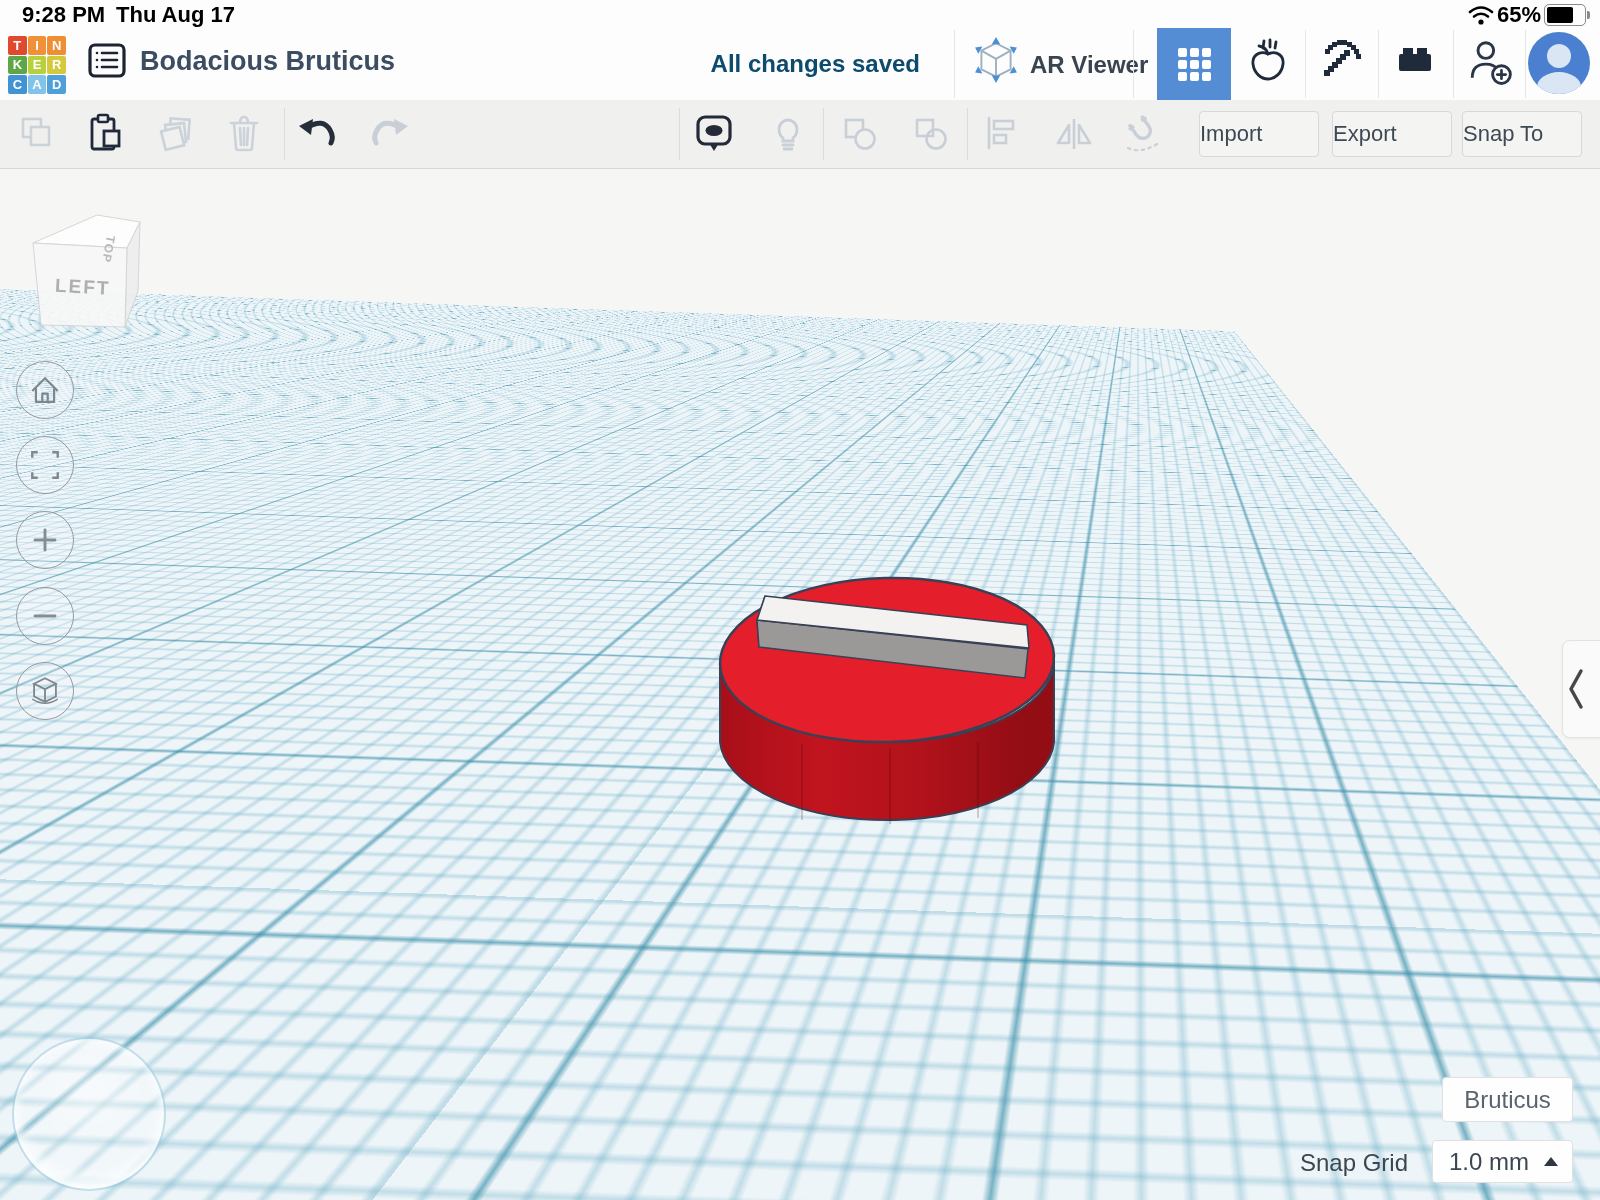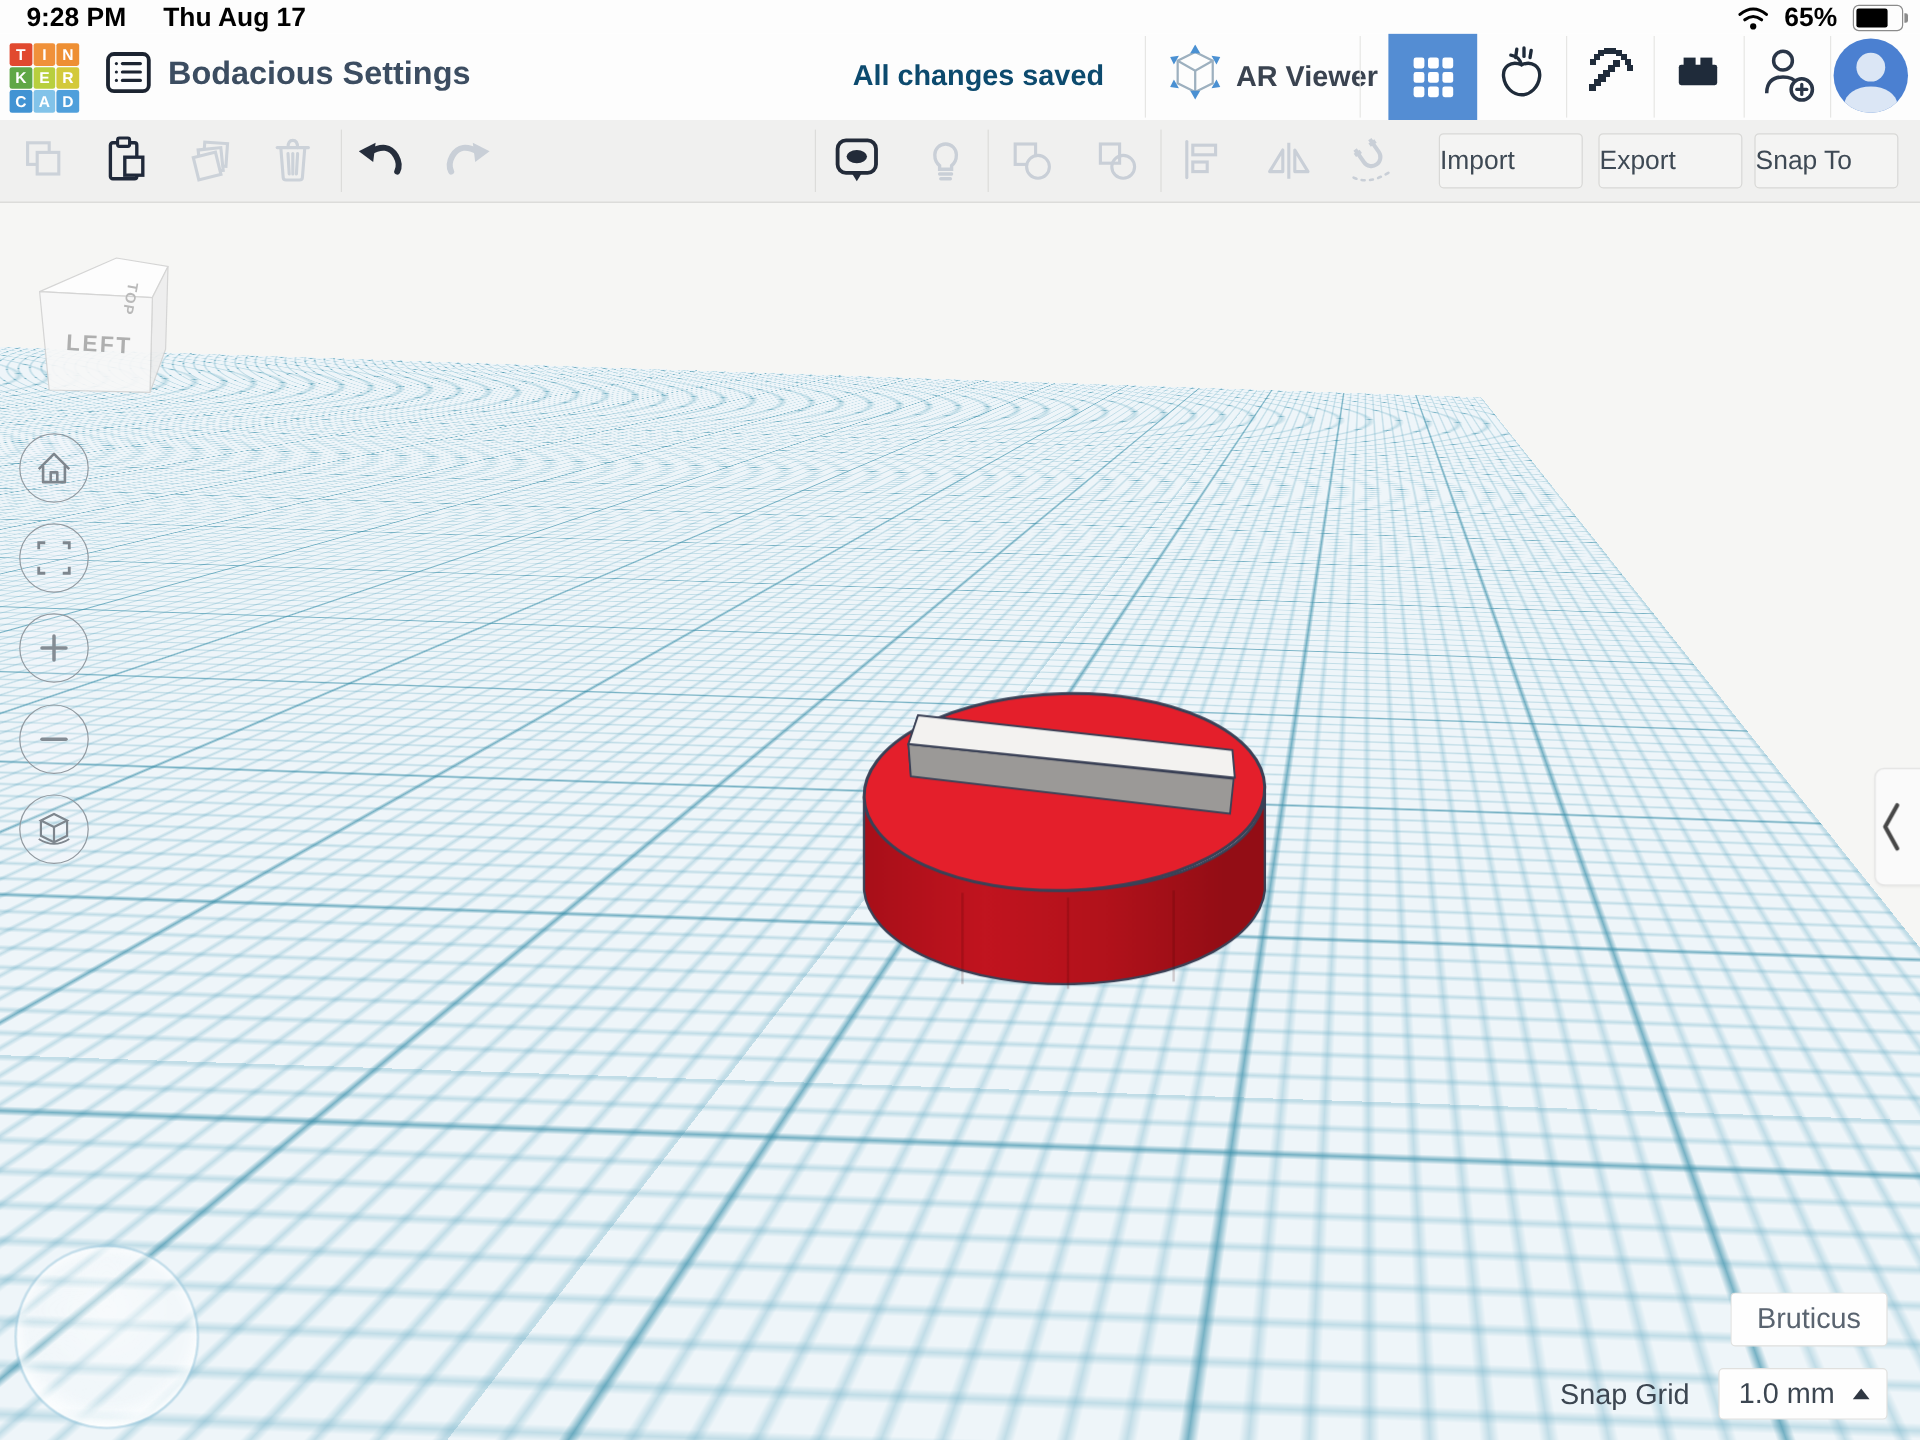--- a/index.html
+++ b/index.html
@@ -2,22 +2,22 @@
 <html><head>
 <meta charset="utf-8">
 <style>
   html,body{margin:0;padding:0;background:#888;}
   .screen{position:relative;width:1600px;height:1200px;overflow:hidden;background:#fff;
     font-family:"Liberation Sans","DejaVu Sans",sans-serif;color:#222;}
 
   
   .statusbar{position:absolute;left:0;top:0;width:1600px;height:28px;background:#fdfdfd;z-index:50;}
   .st-time{position:absolute;left:22px;top:2px;font-size:22px;font-weight:700;color:#000;}
-  .st-date{position:absolute;left:136px;top:2px;font-size:22px;font-weight:700;color:#000;}
-  .st-right{position:absolute;right:14px;top:2px;display:flex;align-items:center;gap:13px;}
+  .st-date{position:absolute;left:116px;top:2px;font-size:22px;font-weight:700;color:#000;}
+  .st-right{position:absolute;right:14px;top:2px;display:flex;align-items:center;gap:3px;}
   .st-batt{position:relative;width:40px;height:20px;border:1.5px solid rgba(0,0,0,.45);border-radius:5px;}
   .st-batt .fill{position:absolute;left:2px;top:2px;bottom:2px;width:64%;background:#000;border-radius:2px;}
   .st-batt .nub{position:absolute;right:-5px;top:6px;width:3px;height:8px;background:rgba(0,0,0,.45);border-radius:0 2px 2px 0;}
   .st-pct{font-size:22px;font-weight:600;color:#000;}
 
   
   .header{position:absolute;left:0;top:28px;width:1600px;height:72px;background:#fdfdfd;z-index:49;}
   .logo{position:absolute;left:8px;top:8px;width:58px;height:58px;display:grid;
     grid-template-columns:repeat(3,1fr);grid-template-rows:repeat(3,1fr);gap:1px;}
   .logo span{display:flex;align-items:center;justify-content:center;color:#fff;font-size:13px;font-weight:700;border-radius:2px;}
@@ -233,21 +233,21 @@
           <line x1="13" y1="16" x2="13" y2="16"></line>
             <line x1="18" y1="16" x2="33" y2="16"></line>
           <line x1="13" y1="23" x2="13" y2="23"></line>
             <line x1="18" y1="23" x2="33" y2="23"></line>
           <line x1="13" y1="30" x2="13" y2="30"></line>
             <line x1="18" y1="30" x2="33" y2="30"></line>
         </g>
       </svg>
     </div>
 
-    <div class="title">Bodacious Settings</div>
+    <div class="title">Bodacious Bruticus</div>
     <div class="saved">All changes saved</div>
 
     <div class="vdiv" style="left:954px"></div>
 
     <div class="hdr-ic" style="left:972px">
       <svg width="48" height="48" viewBox="0 0 46 46">
         <g fill="none" stroke="#9db0bf" stroke-width="1.8">
           <polygon points="23,6 37,13 37,31 23,38 9,31 9,13"></polygon>
           <polyline points="9,13 23,21 37,13"></polyline>
             <line x1="23" y1="21" x2="23" y2="38"></line>

